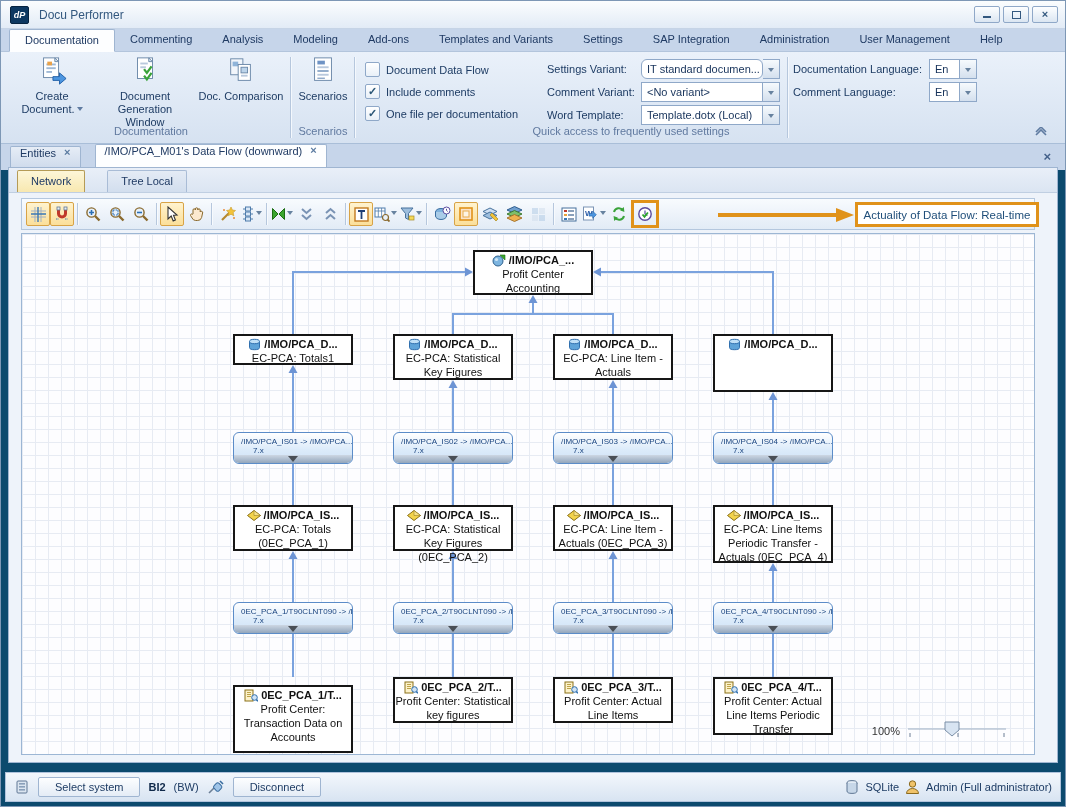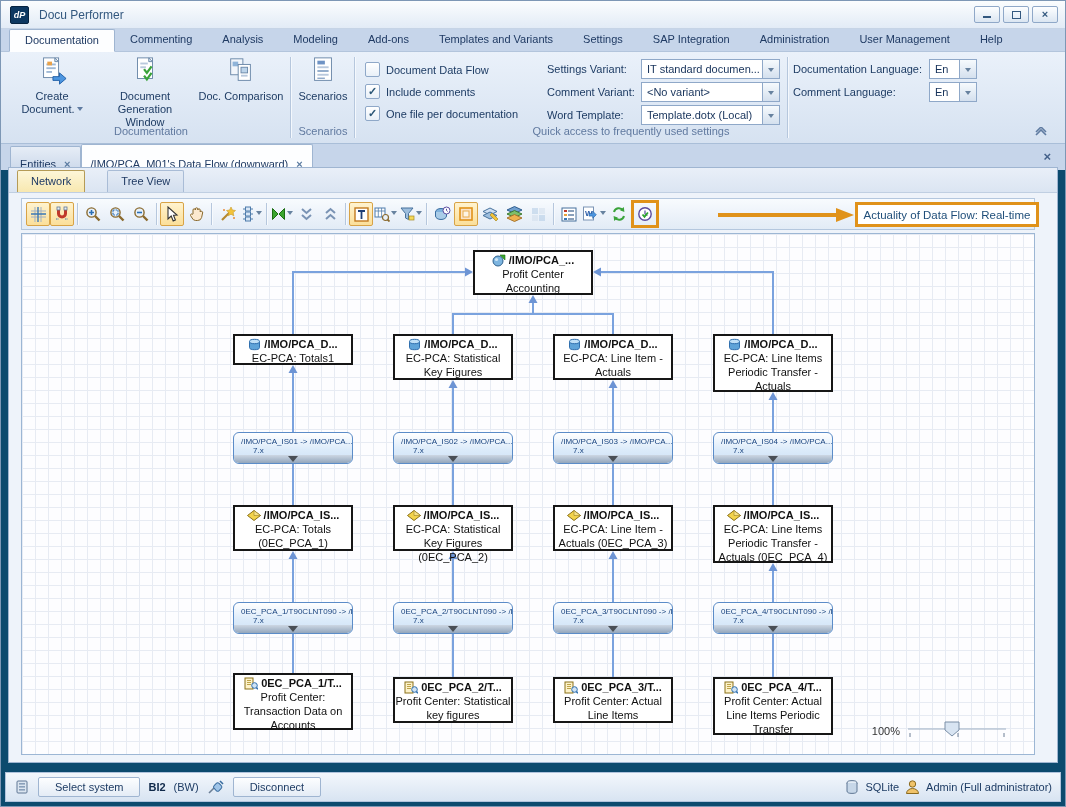--- a/index.html
+++ b/index.html
@@ -40,23 +40,23 @@
   .combo{position:absolute;height:20px;display:flex;}
   .combo .val{background:#fff;border:1px solid #8fa8c8;font-size:11px;padding:3px 5px;color:#16325a;
               white-space:nowrap;overflow:hidden;box-sizing:border-box;}
   .combo .arr{width:17px;border:1px solid #8fa8c8;border-left:none;background:linear-gradient(#f6fafd,#d4e0ee);
               display:flex;align-items:center;justify-content:center;box-sizing:border-box;}
   .combo .arr::after{content:"";border:3px solid transparent;border-top:4px solid #67829f;margin-top:4px;}
   #ribbon-collapse{position:absolute;right:18px;top:70px;}
 
   
   #doctabbar{height:26px;background:#c6d5ea;display:flex;align-items:flex-end;padding-left:9px;position:relative;}
-  .dtab{height:23px;display:flex;align-items:flex-end;gap:8px;font-size:11px;color:#1f3a63;padding:0 9px;
+  .dtab{height:23px;display:flex;align-items:flex-start;gap:8px;font-size:11px;color:#1f3a63;padding:0 9px;
         background:linear-gradient(#e6edf6,#ccd9eb);border:1px solid #9fb5d1;border-bottom:none;
-        border-radius:2px 2px 0 0;margin-right:0;white-space:nowrap;}
+        border-radius:2px 2px 0 0;margin-right:14px;white-space:nowrap;}
   .dtab.active{background:#fdfeff;height:25px;}
   .tabx{color:#5a7aa0;font-size:11px;font-weight:bold;line-height:1;}
   #doctab-close{position:absolute;right:14px;top:5px;color:#44618a;font-size:13px;font-weight:bold;}
 
   
   #contentpanel{position:absolute;left:7px;right:7px;top:166px;height:596px;background:#eef3fa;
                 border:1px solid #9fb5d1;box-sizing:border-box;}
   #viewtabs{height:24px;display:flex;align-items:flex-end;padding-left:8px;background:linear-gradient(#e9eff8,#dbe5f2);
             border-bottom:1px solid #c0cfe2;gap:20px;}
   .vtab{height:21px;line-height:21px;font-size:11px;color:#1f3a63;padding:0 13px;border:1px solid #a9bcd6;border-bottom:none;
@@ -198,21 +198,21 @@
       <span class="cbbox">✓</span>
       <span>Include comments</span>
     </div>
     <div class="cb" style="top:54px;">
       <span class="cbbox">✓</span>
       <span>One file per documentation</span>
     </div>
 
     <div class="flabel" style="left:546px;top:11px;">Settings Variant:</div>
     <div class="combo" style="left:640px;top:7px;">
-      <span class="val" style="width:122px;">IT standard documen...</span>
+      <span class="val" style="width:122px;border-radius:6px;">IT standard documen...</span>
         <span class="arr"></span>
     </div>
     <div class="flabel" style="left:546px;top:34px;">Comment Variant:</div>
     <div class="combo" style="left:640px;top:30px;">
       <span class="val" style="width:122px;">&lt;No variant&gt;</span>
         <span class="arr"></span>
     </div>
     <div class="flabel" style="left:546px;top:57px;">Word Template:</div>
     <div class="combo" style="left:640px;top:53px;">
       <span class="val" style="width:122px;">Template.dotx (Local)</span>
@@ -251,21 +251,21 @@
       <div class="dtab active">
         <span>/IMO/PCA_M01's Data Flow (downward)</span>
         <span class="tabx">×</span>
       </div>
       <div id="doctab-close">×</div>
     </div>
 
   <div id="contentpanel">
     <div id="viewtabs">
         <div class="vtab active">Network</div>
-        <div class="vtab">Tree View</div>
+        <div class="vtab">Tree Local</div>
       </div>
 
     <div id="toolbar">
       <div class="tbtn active">
           <svg width="17" height="17" viewBox="0 0 17 17">
             <path d="M1 5 H16 M1 11 H16 M5 1 V16 M11 1 V16" stroke="#9fb0c4" stroke-width="1"></path>
             <path d="M8 1 V16 M1 8 H16" stroke="#3a77b5" stroke-width="1.4"></path>
           </svg>
         </div>
         <div class="tbtn active">
@@ -530,21 +530,21 @@
               <svg width="12" height="10" viewBox="0 0 12 10">
                 <polygon points="1,0.5 5.5,5 1,9.5" fill="#3aa52e" stroke="#1c6e12"></polygon>
                 <polygon points="11,0.5 6.5,5 11,9.5" fill="#3aa52e" stroke="#1c6e12"></polygon>
               </svg>
               <span>0EC_PCA_1/T90CLNT090 -&gt; /I...</span>
             </div>
   <div class="t-line2">7.x</div>
   <div class="t-strip"></div>
   <div class="t-tri"></div>
           </div>
-          <div class="entity-node" style="left: 211px; top: 439px; width: 120px; height: 57px;">
+          <div class="entity-node" style="left: 211px; top: 451px; width: 120px; height: 68px;">
             <div class="ent-title">
               <svg width="14" height="13" viewBox="0 0 14 13">
                 <rect x="1" y="1" width="8" height="11" fill="#fdf2c9" stroke="#8a7019"></rect>
                 <path d="M3 3.5 h4 M3 5.5 h4 M3 7.5 h4" stroke="#b59a3a" stroke-width=".9"></path>
                 <circle cx="10.5" cy="8.5" r="2.8" fill="#cfe3f5" stroke="#2f6fae"></circle>
                 <line x1="12.4" y1="10.6" x2="14" y2="12.3" stroke="#2f6fae" stroke-width="1.6"></line>
               </svg>
               <span>0EC_PCA_1/T...</span>
             </div>
   <div class="ent-desc">Profit Center: Transaction Data on Accounts</div>
@@ -662,21 +662,20 @@
   <div class="ent-desc">Profit Center: Actual Line Items</div>
           </div>
           <div class="entity-node" style="left: 691px; top: 100px; width: 120px; height: 58px;">
             <div class="ent-title">
               <svg width="13" height="13" viewBox="0 0 13 13">
                 <path d="M1.5 3.5 v6 a5 2.2 0 0 0 10 0 v-6" fill="#5ea3d8" stroke="#2f6fae"></path>
                 <ellipse cx="6.5" cy="3.5" rx="5" ry="2.2" fill="#bfe0f7" stroke="#2f6fae"></ellipse>
               </svg>
               <span>/IMO/PCA_D...</span>
             </div>
-  <div class="ent-desc">EC-PCA: Line Items Periodic Transfer - Actuals</div>
           </div>
           <div class="transform-node" style="left: 691px; top: 198px;">
             <div class="t-line1">
               <svg width="12" height="10" viewBox="0 0 12 10">
                 <polygon points="1,0.5 5.5,5 1,9.5" fill="#3aa52e" stroke="#1c6e12"></polygon>
                 <polygon points="11,0.5 6.5,5 11,9.5" fill="#3aa52e" stroke="#1c6e12"></polygon>
               </svg>
               <span>/IMO/PCA_IS04 -&gt; /IMO/PCA...</span>
             </div>
   <div class="t-line2">7.x</div>

